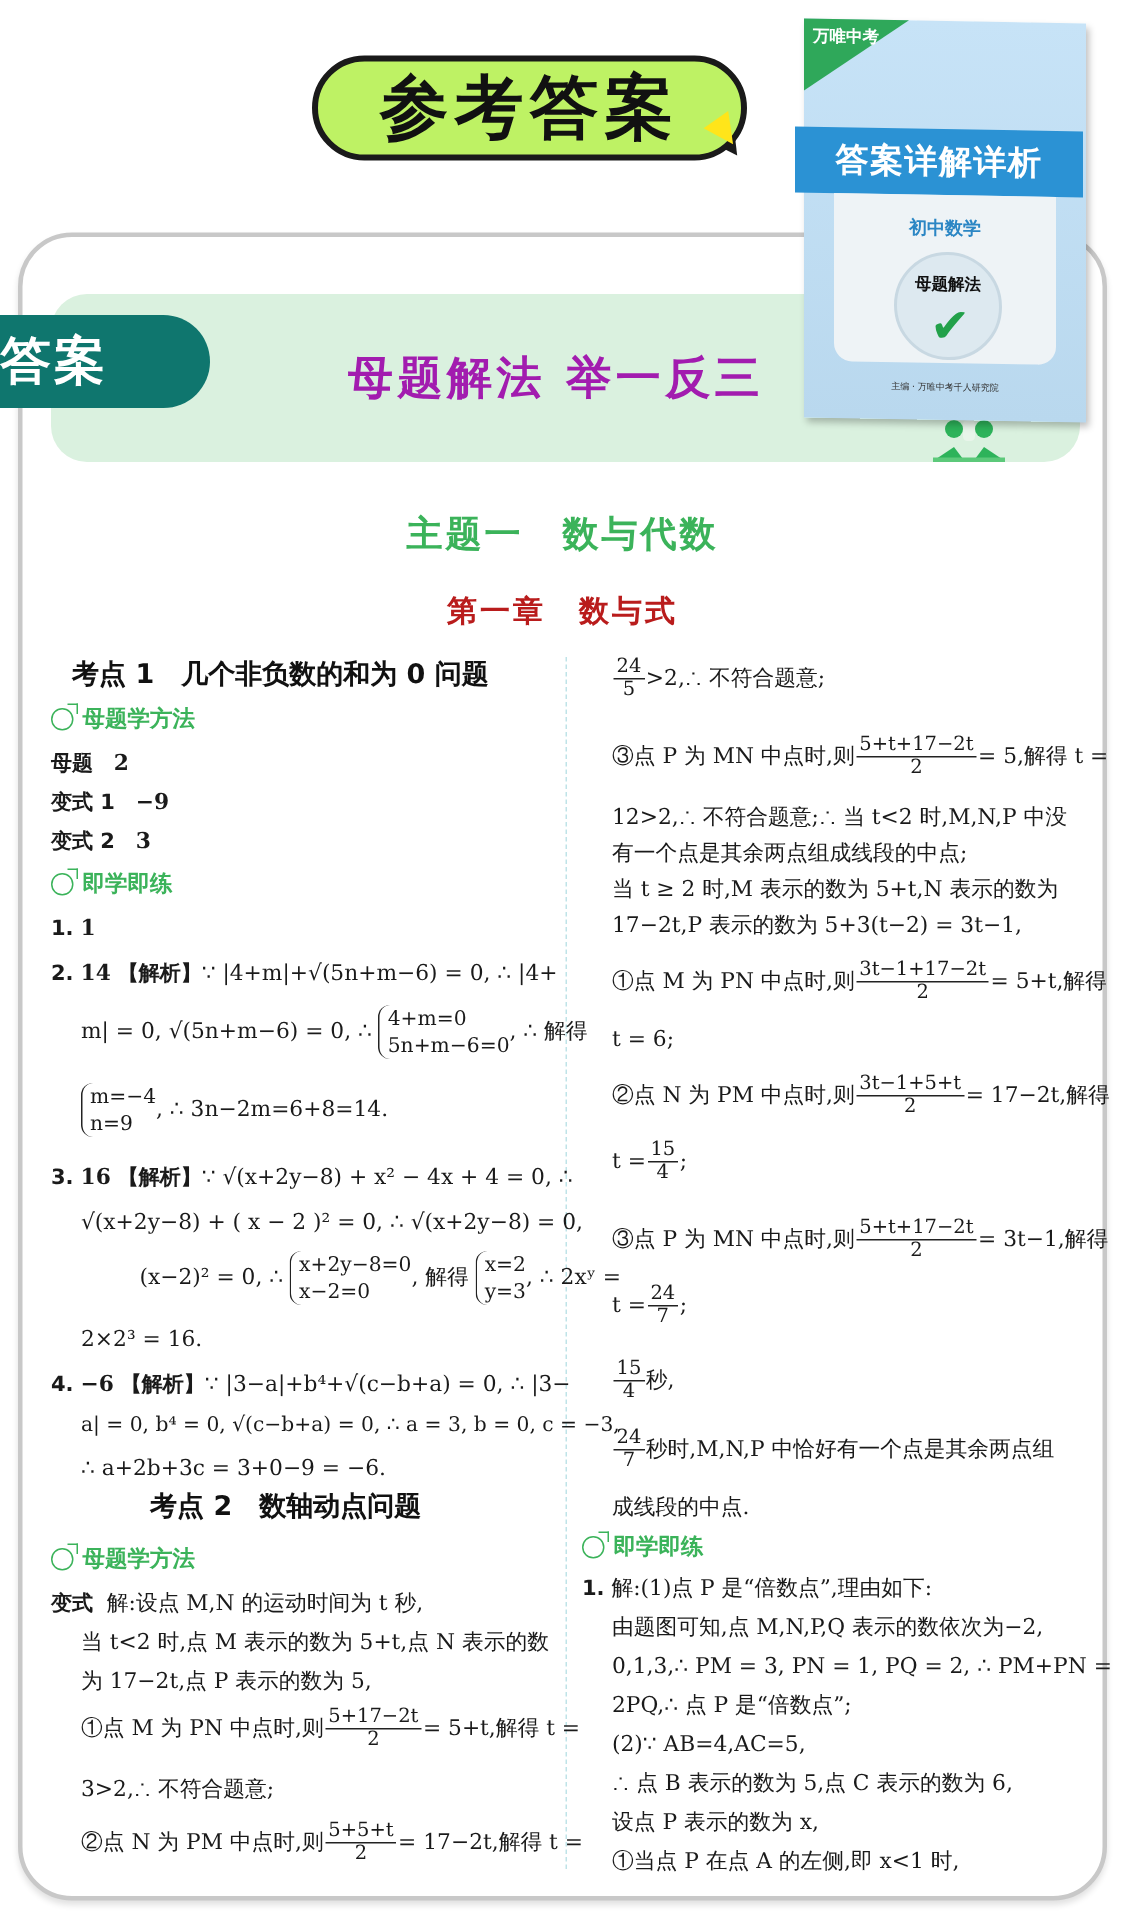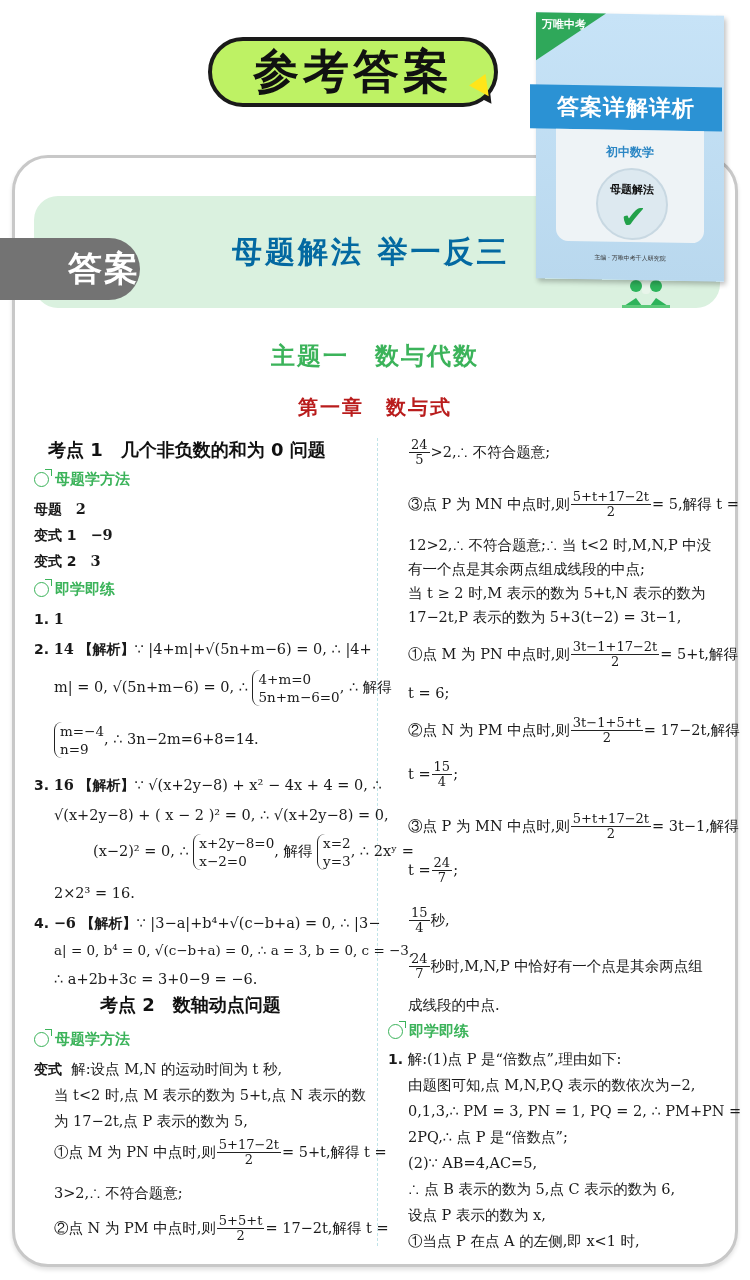--- a/index.html
+++ b/index.html
@@ -7,22 +7,22 @@
     font-family:"DejaVu Serif","Liberation Serif",serif; color:#1a1a1a; }
   .bubble { position:absolute; left:208px; top:37px; width:290px; height:70px; background:#bef264;
     border:4px solid #1a1a1a; border-radius:40px; box-sizing:border-box; display:flex; align-items:flex-start; justify-content:center; }
   .bubble-tail { position:absolute; left:470px; top:80px; width:0; height:0;
     border-left:14px solid transparent; border-right:14px solid transparent; border-top:26px solid #1a1a1a; transform:rotate(-35deg); }
   .bubble-tail-inner { position:absolute; left:473px; top:78px; width:0; height:0;
     border-left:10px solid transparent; border-right:10px solid transparent; border-top:20px solid #ffe51a; transform:rotate(-35deg); }
   .bubble-text { font-family:"DejaVu Sans","Liberation Sans",sans-serif; font-size:46px; font-weight:bold; letter-spacing:4px; color:#111; }
   .card { position:absolute; left:12px; top:155px; width:726px; height:1112px; border:3px solid #c8c8c8; border-radius:36px; box-sizing:border-box; background:#fff; box-shadow:0 3px 4px rgba(0,0,0,0.12); }
   .banner { position:absolute; left:34px; top:196px; width:686px; height:112px; background:#daf1df; border-radius:24px; }
-  .banner-title { position:absolute; left:232px; top:232px; font-family:"DejaVu Sans","Liberation Sans",sans-serif; font-size:30px; font-weight:bold; letter-spacing:3px; color:#0369a1; }
-  .red-tab { position:absolute; left:0; top:210px; width:140px; height:62px; background:#737373; border-radius:0 31px 31px 0; display:flex; align-items:center; justify-content:flex-end;margin-top:28px; }
+  .banner-title { position:absolute; left:232px; top:232px; font-family:"DejaVu Sans","Liberation Sans",sans-serif; font-size:30px; font-weight:bold; letter-spacing:3px; color:#a21caf; }
+  .red-tab { position:absolute; left:0; top:210px; width:140px; height:62px; background:#0f766e; border-radius:0 31px 31px 0; display:flex; align-items:center; justify-content:flex-start; }
   .red-tab span { font-family:"DejaVu Sans","Liberation Sans",sans-serif; font-size:34px; font-weight:bold; color:#fff; letter-spacing:2px; }
   .book { position:absolute; left:536px; top:14px; width:188px; height:266px; background:linear-gradient(180deg,#c7e3f7 0%,#b9d8ee 100%); box-shadow:2px 3px 5px rgba(0,0,0,0.25); transform:skewY(1deg); }
   .book-corner { position:absolute; left:0; top:0; width:0; height:0; border-top:48px solid #2fa85a; border-right:70px solid transparent; }
   .book-brand { position:absolute; left:6px; top:4px; font-family:"DejaVu Sans",sans-serif; font-size:11px; font-weight:bold; color:#fff; }
   .book-ribbon { position:absolute; left:-6px; top:72px; width:192px; height:44px; background:#2b92d4; display:flex; align-items:center; justify-content:center; }
   .book-ribbon span { font-family:"DejaVu Sans",sans-serif; font-size:22px; font-weight:bold; color:#fff; letter-spacing:1px; }
   .book-panel { position:absolute; left:20px; top:116px; width:148px; height:112px; background:#eef3f6; border-radius:0 0 12px 12px; }
   .book-subject { position:absolute; left:0; width:100%; top:14px; text-align:center; font-family:"DejaVu Sans",sans-serif; font-size:12px; font-weight:bold; color:#2b86c4; }
   .book-circle { position:absolute; left:40px; top:38px; width:68px; height:68px; border-radius:50%; background:#dde9f0; border:2px solid #c8d8e2; }
   .book-circle-text { position:absolute; left:0; width:100%; top:12px; text-align:center; font-family:"DejaVu Sans",sans-serif; font-size:11px; font-weight:bold; color:#111; }

